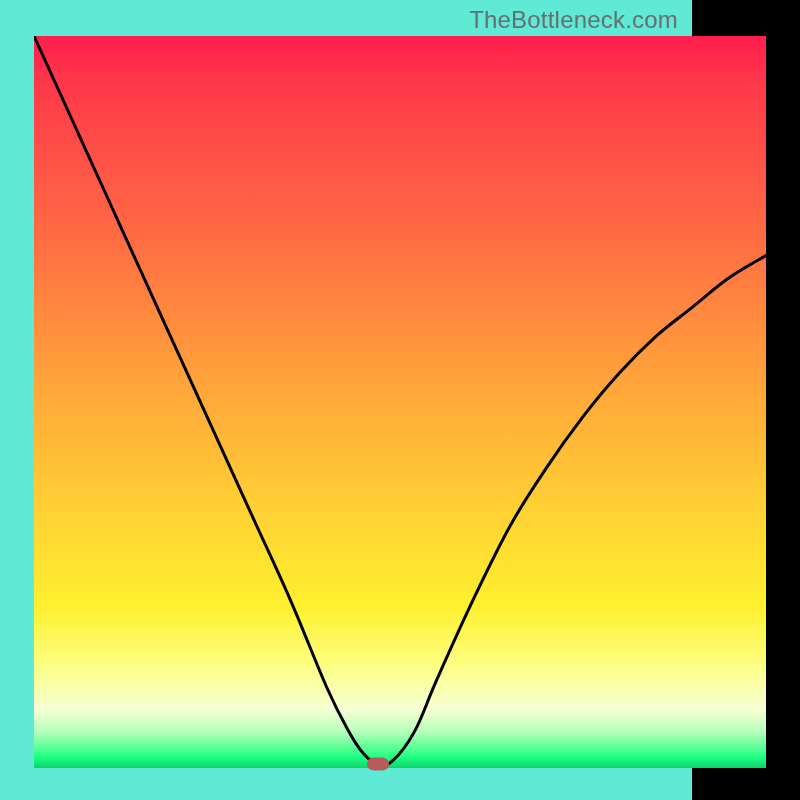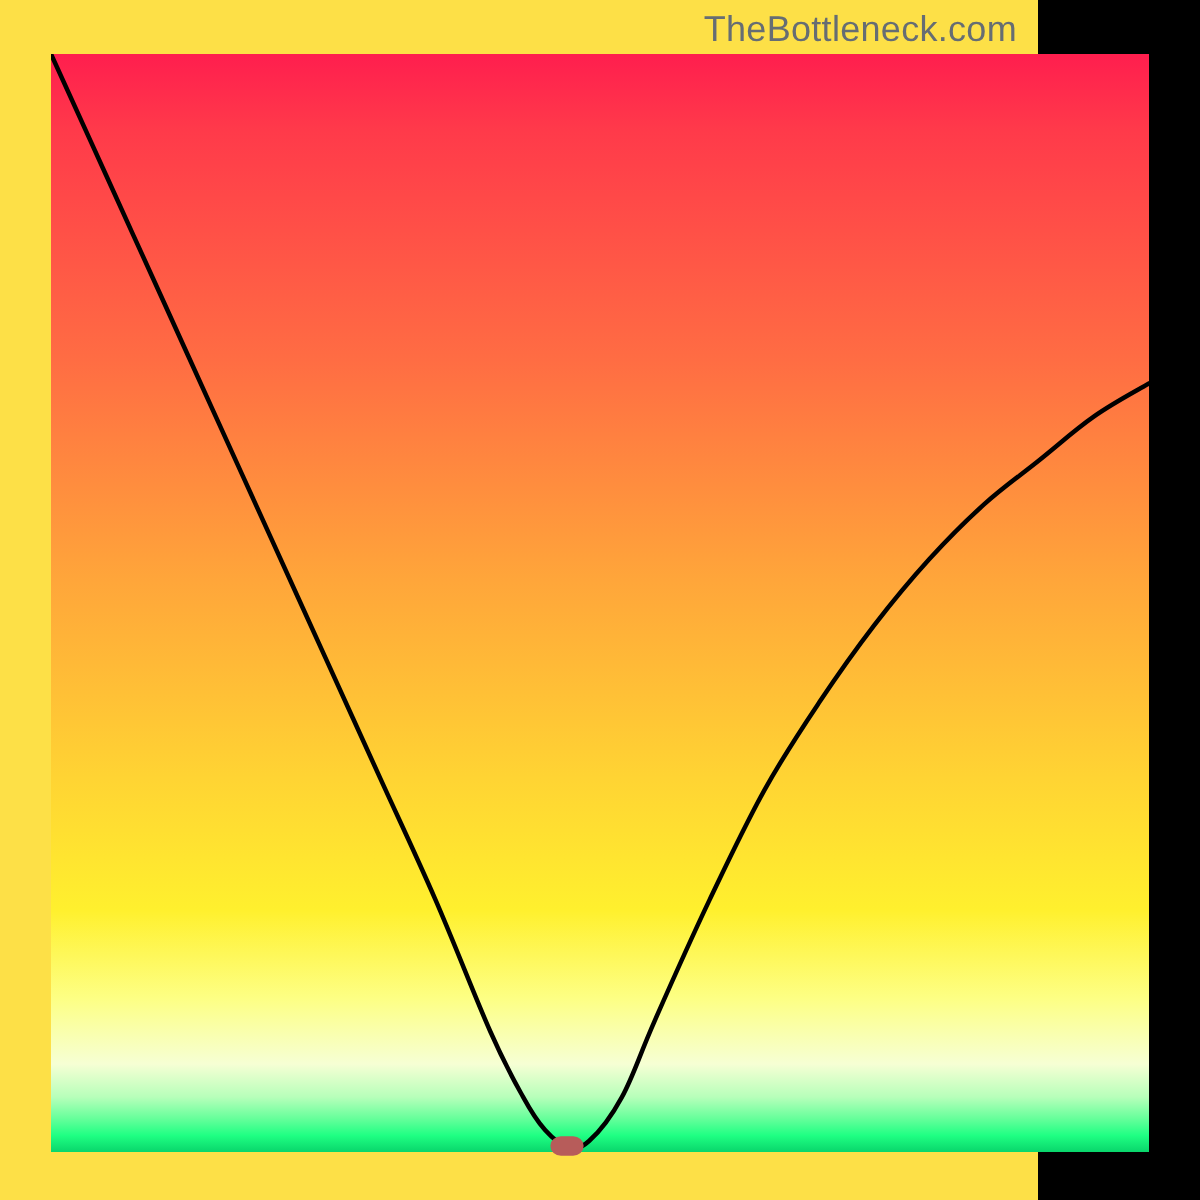--- a/index.html
+++ b/index.html
@@ -8,21 +8,21 @@
     width: 800px;
     height: 800px;
     background: #000;
     font-family: Arial, Helvetica, sans-serif;
     overflow: hidden;
   }
   .outer {
     position: relative;
     width: 692px;
     height: 800px;
-    background: #fde047;
+    background: #5eead4;
   }
   .watermark {
     position: absolute;
     top: 6px;
     right: 14px;
     color: #666d73;
     font-size: 24px;
     font-weight: 500;
     letter-spacing: 0.2px;
     z-index: 5;

